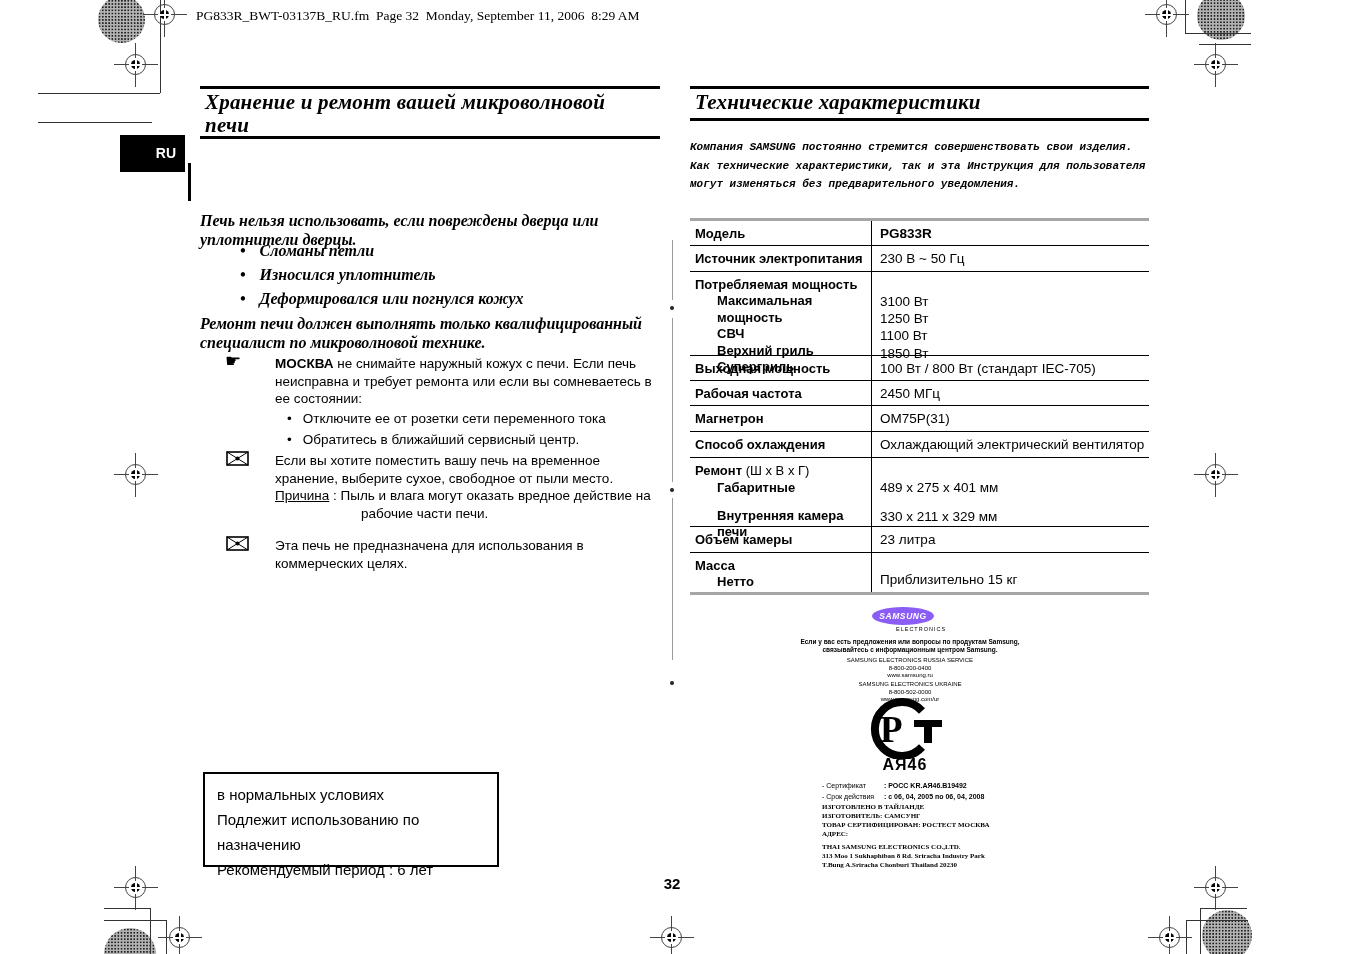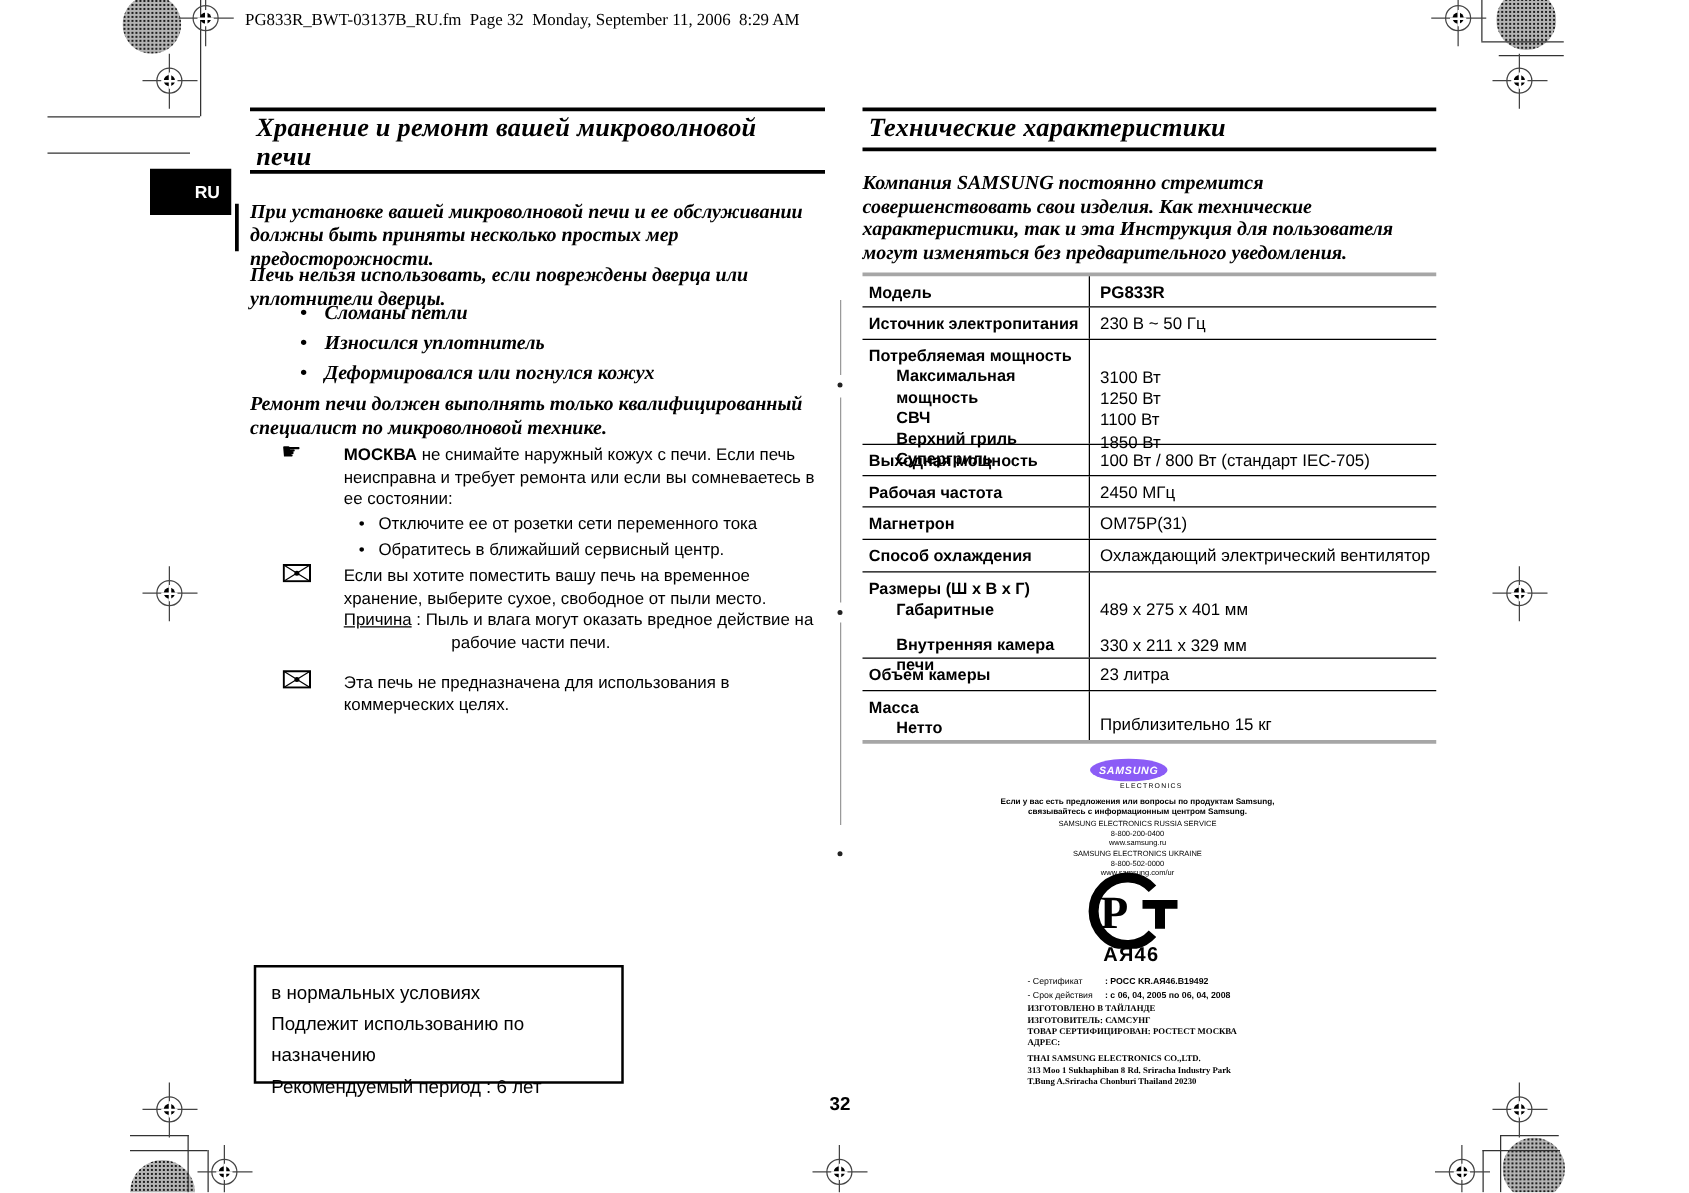--- a/index.html
+++ b/index.html
@@ -193,21 +193,20 @@
 
   <div class="cbar" style="left:188px;top:163px;width:3px;height:38px;"></div>
 
   <div class="h1rule" style="left:200px;top:86px;width:460px;"></div>
   <div class="abs serifbi coltitle" style="left:205px;top:91px;width:455px;">
     <div>Хранение и ремонт вашей микроволновой</div>
     <div>печи</div>
   </div>
   <div class="h1rule" style="left:200px;top:136px;width:460px;"></div>
 
-  <div class="abs serifbi para" style="left:200px;top:160px;width:462px;">При установке вашей микроволновой печи и ее обслуживании должны быть приняты несколько простых мер предосторожности.</div>
 
   <div class="abs serifbi para" style="left:200px;top:211px;width:462px;">Печь нельзя использовать, если повреждены дверца или уплотнители дверцы.</div>
 
   <div class="abs serifbi" style="left:200px;top:239px;width:462px;">
     <div class="lbul">
       <span>•</span>
       <span>Сломаны петли</span>
     </div>
     <div class="lbul">
       <span>•</span>
@@ -261,21 +260,21 @@
   <div class="abs usagebox" style="left:203px;top:772px;width:296px;height:95px;">
     <div>в нормальных условиях</div>
     <div>Подлежит использованию по назначению</div>
     <div>Рекомендуемый период : 6 лет</div>
   </div>
 
   <div class="h1rule" style="left:690px;top:86px;width:459px;"></div>
   <div class="abs serifbi coltitle" style="left:695px;top:91px;width:454px;">Технические характеристики</div>
   <div class="h1rule" style="left:690px;top:118px;width:459px;"></div>
 
-  <div class="abs serifbi" style="left:690px;top:138px;width:460px;font-size:16px;line-height:18.5px;">Компания SAMSUNG постоянно стремится совершенствовать свои изделия. Как технические характеристики, так и эта Инструкция для пользователя могут изменяться без предварительного уведомления.</div>
+  <div class="abs serifbi" style="left:690px;top:138px;width:460px;font-size:11px;line-height:18.5px;font-family:Liberation Mono, monospace;">Компания SAMSUNG постоянно стремится совершенствовать свои изделия. Как технические характеристики, так и эта Инструкция для пользователя могут изменяться без предварительного уведомления.</div>
 
   <div class="spectable">
 
     <div class="trow" style="height:25px;">
       <div class="tlabel vcent">Модель</div>
       <div class="tvalue vcent bold">PG833R</div>
     </div>
 
     <div class="trow" style="height:26px;">
       <div class="tlabel vcent">Источник электропитания</div>
@@ -313,21 +312,21 @@
       <div class="tvalue vcent">OM75P(31)</div>
     </div>
 
     <div class="trow" style="height:26px;">
       <div class="tlabel vcent">Способ охлаждения</div>
       <div class="tvalue vcent">Охлаждающий электрический вентилятор</div>
     </div>
 
     <div class="trow" style="height:69px;">
       <div class="tlabel" style="padding-top:4px;">
-        <div class="gtitle"><span>Размеры</span><span style="font-weight:bold;"> (Ш х В х Г)</span></div>
+        <div class="gtitle"><span>Ремонт</span><span style="font-weight:normal;"> (Ш х В х Г)</span></div>
         <div class="subl" style="margin-top:1px;">Габаритные</div>
         <div class="subl" style="margin-top:11px;">Внутренняя камера печи</div>
       </div>
       <div class="tvalue" style="padding-top:22px;">
         <div class="tvline">489 x 275 x 401 мм</div>
         <div class="tvline" style="margin-top:12px;">330 x 211 x 329 мм</div>
       </div>
     </div>
 
     <div class="trow" style="height:26px;">

